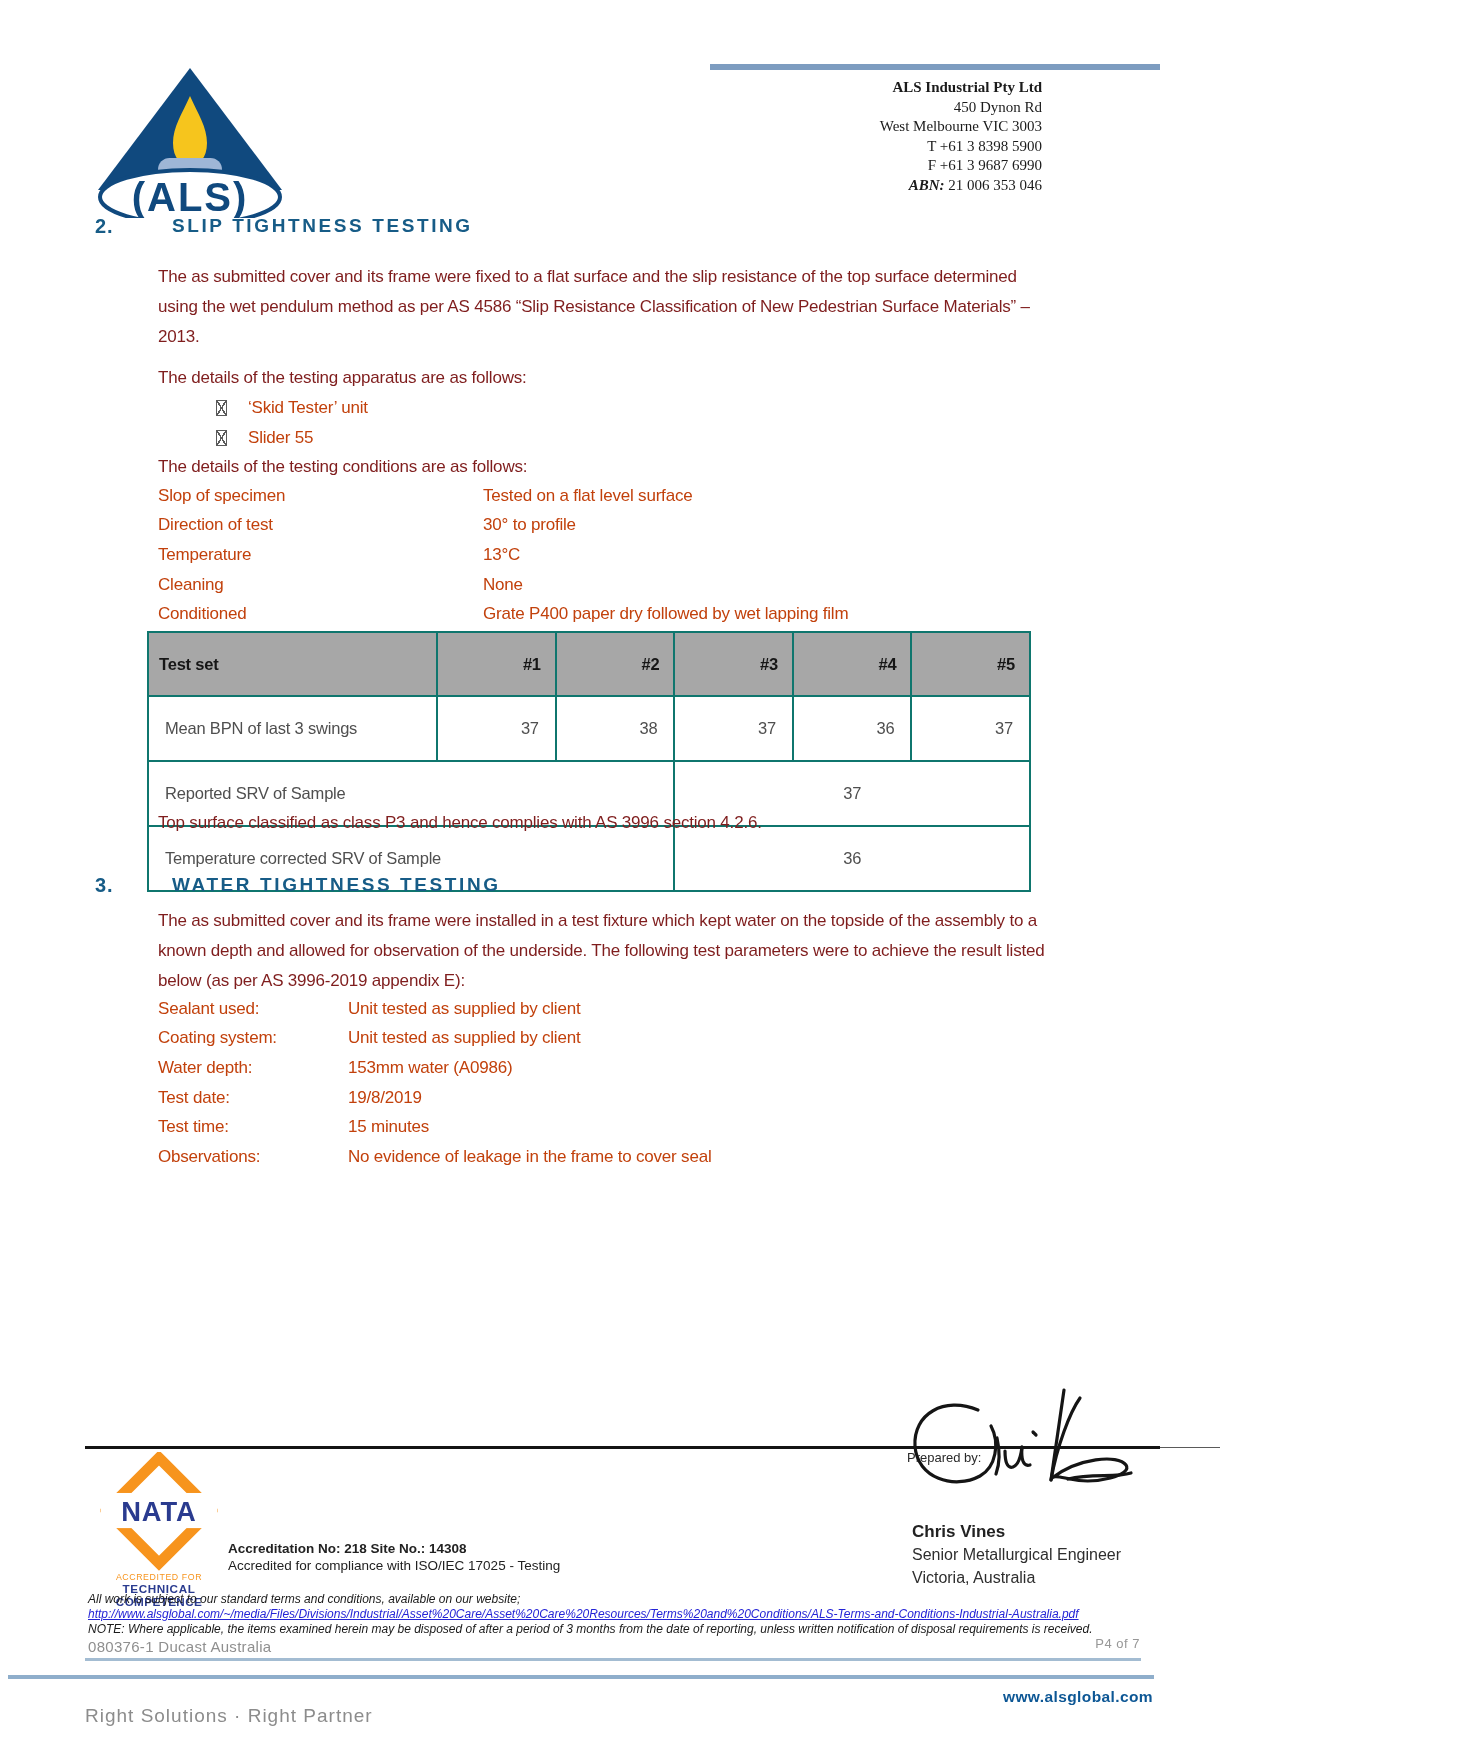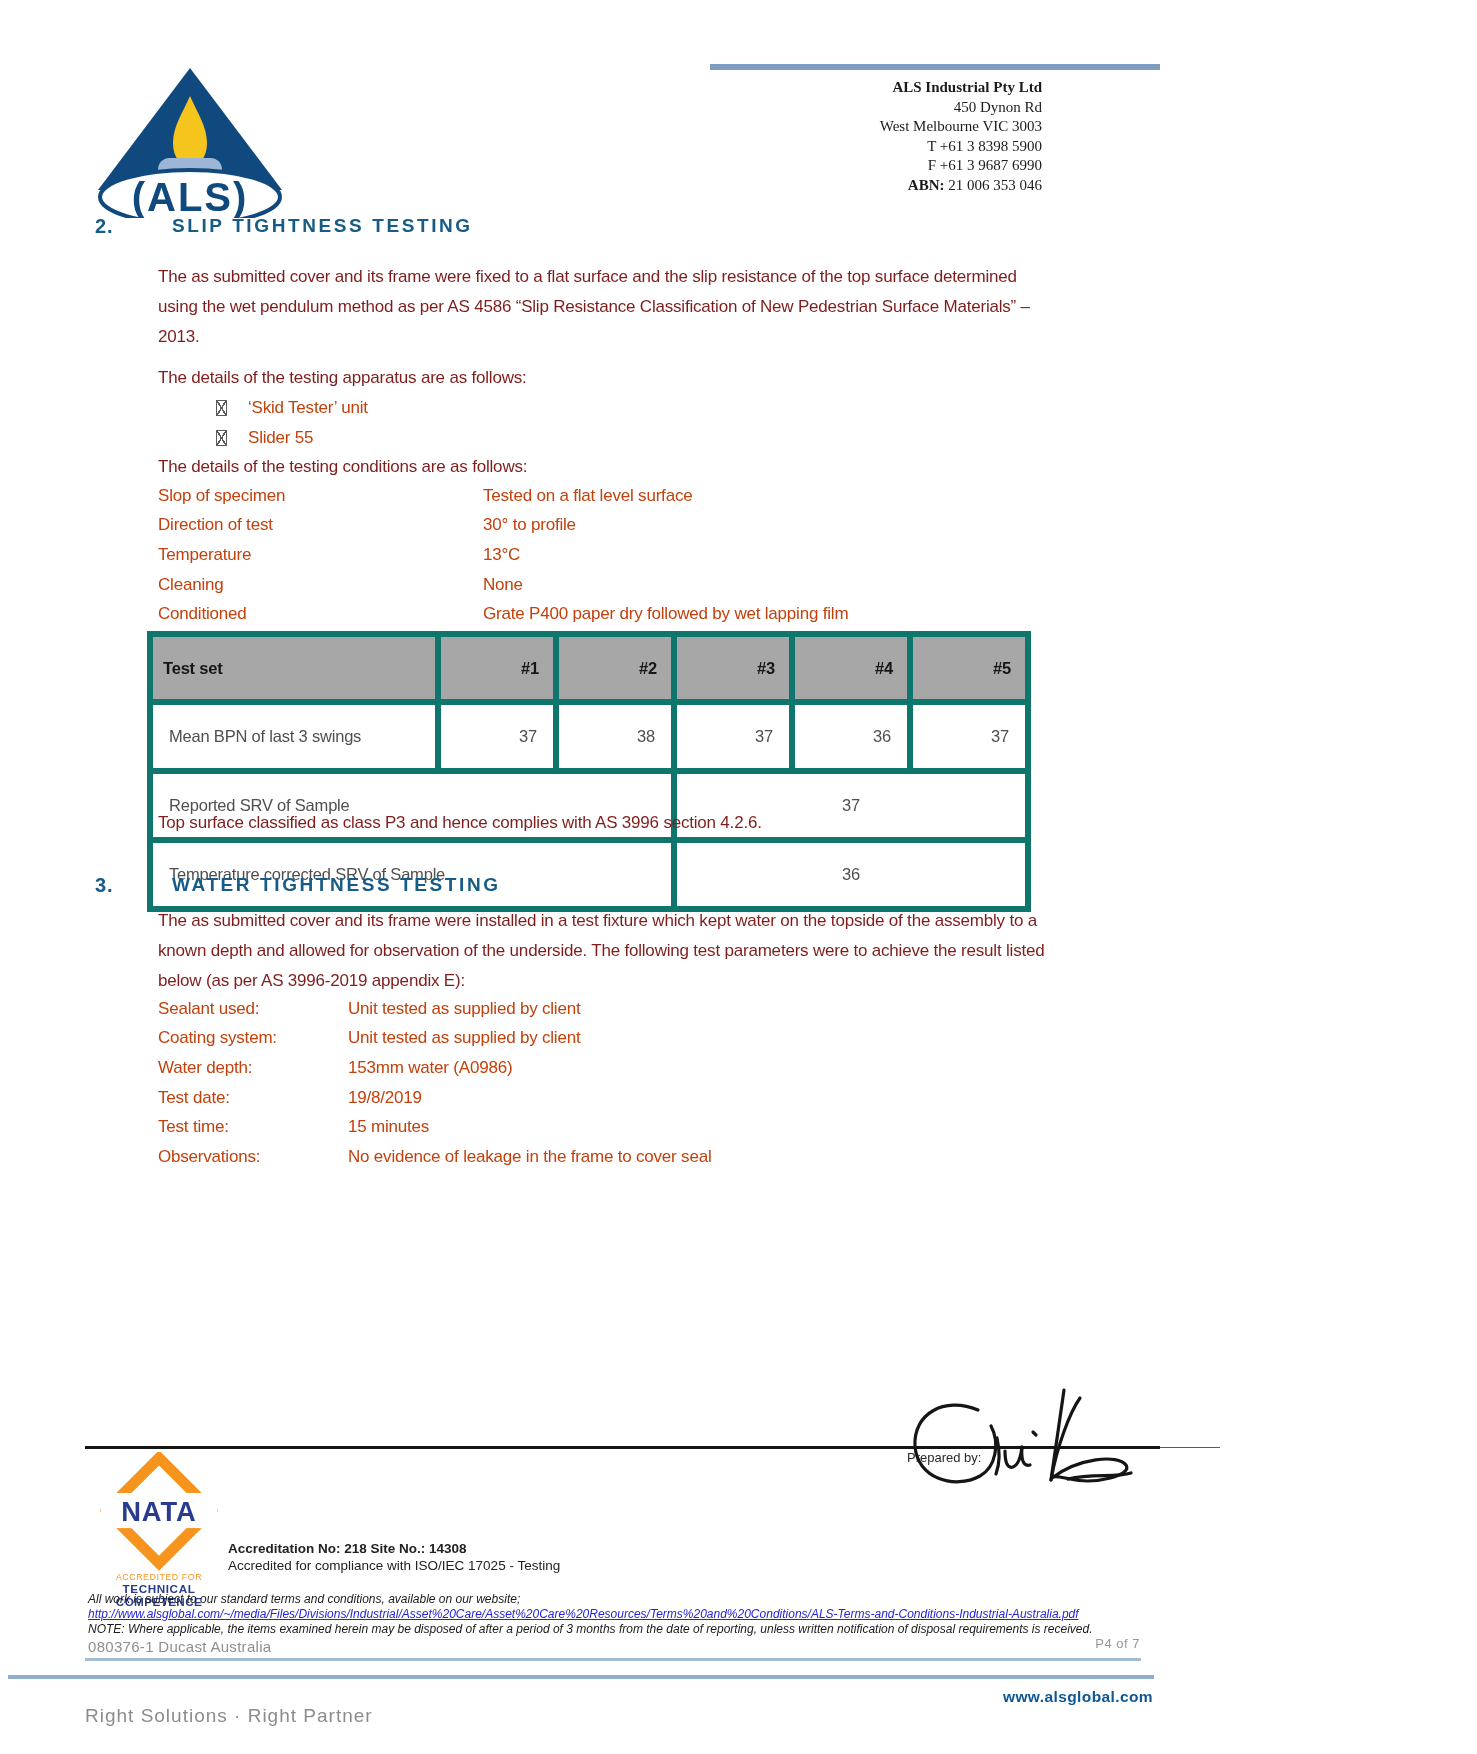--- a/index.html
+++ b/index.html
@@ -5,21 +5,21 @@
   html,body{margin:0;padding:0;background:#ffffff;}
   .page{position:relative;width:1477px;height:1754px;background:#fff;overflow:hidden;
         font-family:"Liberation Sans",sans-serif;color:#585858;}
 
   
   .top-bar{position:absolute;left:710px;top:64px;width:450px;height:6px;background:#7d9cc0;}
   .logo{position:absolute;left:92px;top:66px;width:196px;height:152px;}
   .address{position:absolute;left:712px;top:78px;width:330px;text-align:right;
            font-family:"Liberation Serif",serif;font-size:15px;line-height:19.5px;color:#1b1b1b;}
   .address .co{font-weight:bold;}
-  .address b{font-weight:bold;}
+  .address b{font-weight:bold;font-style:italic;}
 
   
   .sec-num{position:absolute;left:95px;font-size:20px;font-weight:bold;color:#175c87;letter-spacing:1px;}
   .sec-title{position:absolute;left:172px;font-size:19px;font-weight:bold;color:#175c87;letter-spacing:2.6px;}
 
   .para{position:absolute;font-size:17px;line-height:30px;color:#7f1d1d;letter-spacing:-0.2px;}
 
   .kv-block{position:absolute;font-size:17px;color:#c2410c;letter-spacing:-0.2px;}
   .kv-row{display:flex;height:29.6px;align-items:center;}
   .kv-label-wide{flex:0 0 325px;}
@@ -27,21 +27,21 @@
 
   .bullet-row{display:flex;height:30px;align-items:center;}
   .tofu{display:inline-block;width:9px;height:14px;border:1.5px solid #5a5a5a;margin-right:21px;
         background:
          linear-gradient(to top right, transparent calc(50% - 0.8px), #5a5a5a calc(50% - 0.8px), #5a5a5a calc(50% + 0.8px), transparent calc(50% + 0.8px)),
          linear-gradient(to bottom right, transparent calc(50% - 0.8px), #5a5a5a calc(50% - 0.8px), #5a5a5a calc(50% + 0.8px), transparent calc(50% + 0.8px));}
 
   
   table.results{position:absolute;left:147px;top:631px;width:884px;border-collapse:collapse;
                 font-size:16.5px;color:#4f4f4f;letter-spacing:-0.2px;}
-  table.results td,table.results th{border:6px solid #0f766e;padding:16px;}
+  table.results td,table.results th{border:2px solid #0f766e;padding:16px;}
   table.results th{background:#a7a7a7;color:#161616;font-weight:bold;height:30px;text-align:right;padding-right:14px;}
   table.results th.lbl{text-align:left;padding-left:10px;}
   table.results td{height:31px;}
   td.row-label{text-align:left;padding-left:10px;}
   td.num{text-align:right;padding-right:14px;}
   td.ctr{text-align:center;}
 
   
   .sig-line-thick{position:absolute;left:85px;top:1446px;width:1075px;height:3px;background:#141414;}
   .sig-line-thin{position:absolute;left:1160px;top:1447px;width:60px;height:1px;background:#5a5a5a;}
@@ -215,20 +215,25 @@
       <path d="M105,63 C105,73 107,81 113,79 C119,77 121,67 122,59"></path>
       <path d="M122,59 C121,71 123,79 130,77"></path>
       <path d="M133,44 l3,3"></path>
       <path d="M164,2 L151,92"></path>
       <path d="M151,92 C157,58 170,24 180,10"></path>
       <path d="M152,90 C178,70 218,66 226,77 C233,87 196,97 170,91 C160,89 154,87 152,90"></path>
       <path d="M168,91 C192,85 215,90 231,85"></path>
     </g>
   </svg>
 
+  <div class="signatory">
+    <div class="name">Chris Vines</div>
+    <div>Senior Metallurgical Engineer</div>
+    <div>Victoria, Australia</div>
+  </div>
 
   <svg class="nata-logo" viewBox="0 0 120 164">
     <polygon points="60,6 114,60 60,114 6,60" fill="none" stroke="#f7941d" stroke-width="11"></polygon>
     <rect x="0" y="42" width="120" height="36" fill="#ffffff"></rect>
     <text x="60" y="71" text-anchor="middle" font-family="Liberation Sans, sans-serif" font-size="28" font-weight="bold" fill="#2a3b8f" letter-spacing="1">NATA</text>
     <text x="60" y="131" text-anchor="middle" font-family="Liberation Sans, sans-serif" font-size="9" fill="#f7941d" letter-spacing="0.6">ACCREDITED FOR</text>
     <text x="60" y="145" text-anchor="middle" font-family="Liberation Sans, sans-serif" font-size="12" font-weight="bold" fill="#2a3b8f" letter-spacing="0.6">TECHNICAL</text>
     <text x="60" y="158" text-anchor="middle" font-family="Liberation Sans, sans-serif" font-size="12" font-weight="bold" fill="#2a3b8f" letter-spacing="0.4">COMPETENCE</text>
   </svg>
 

